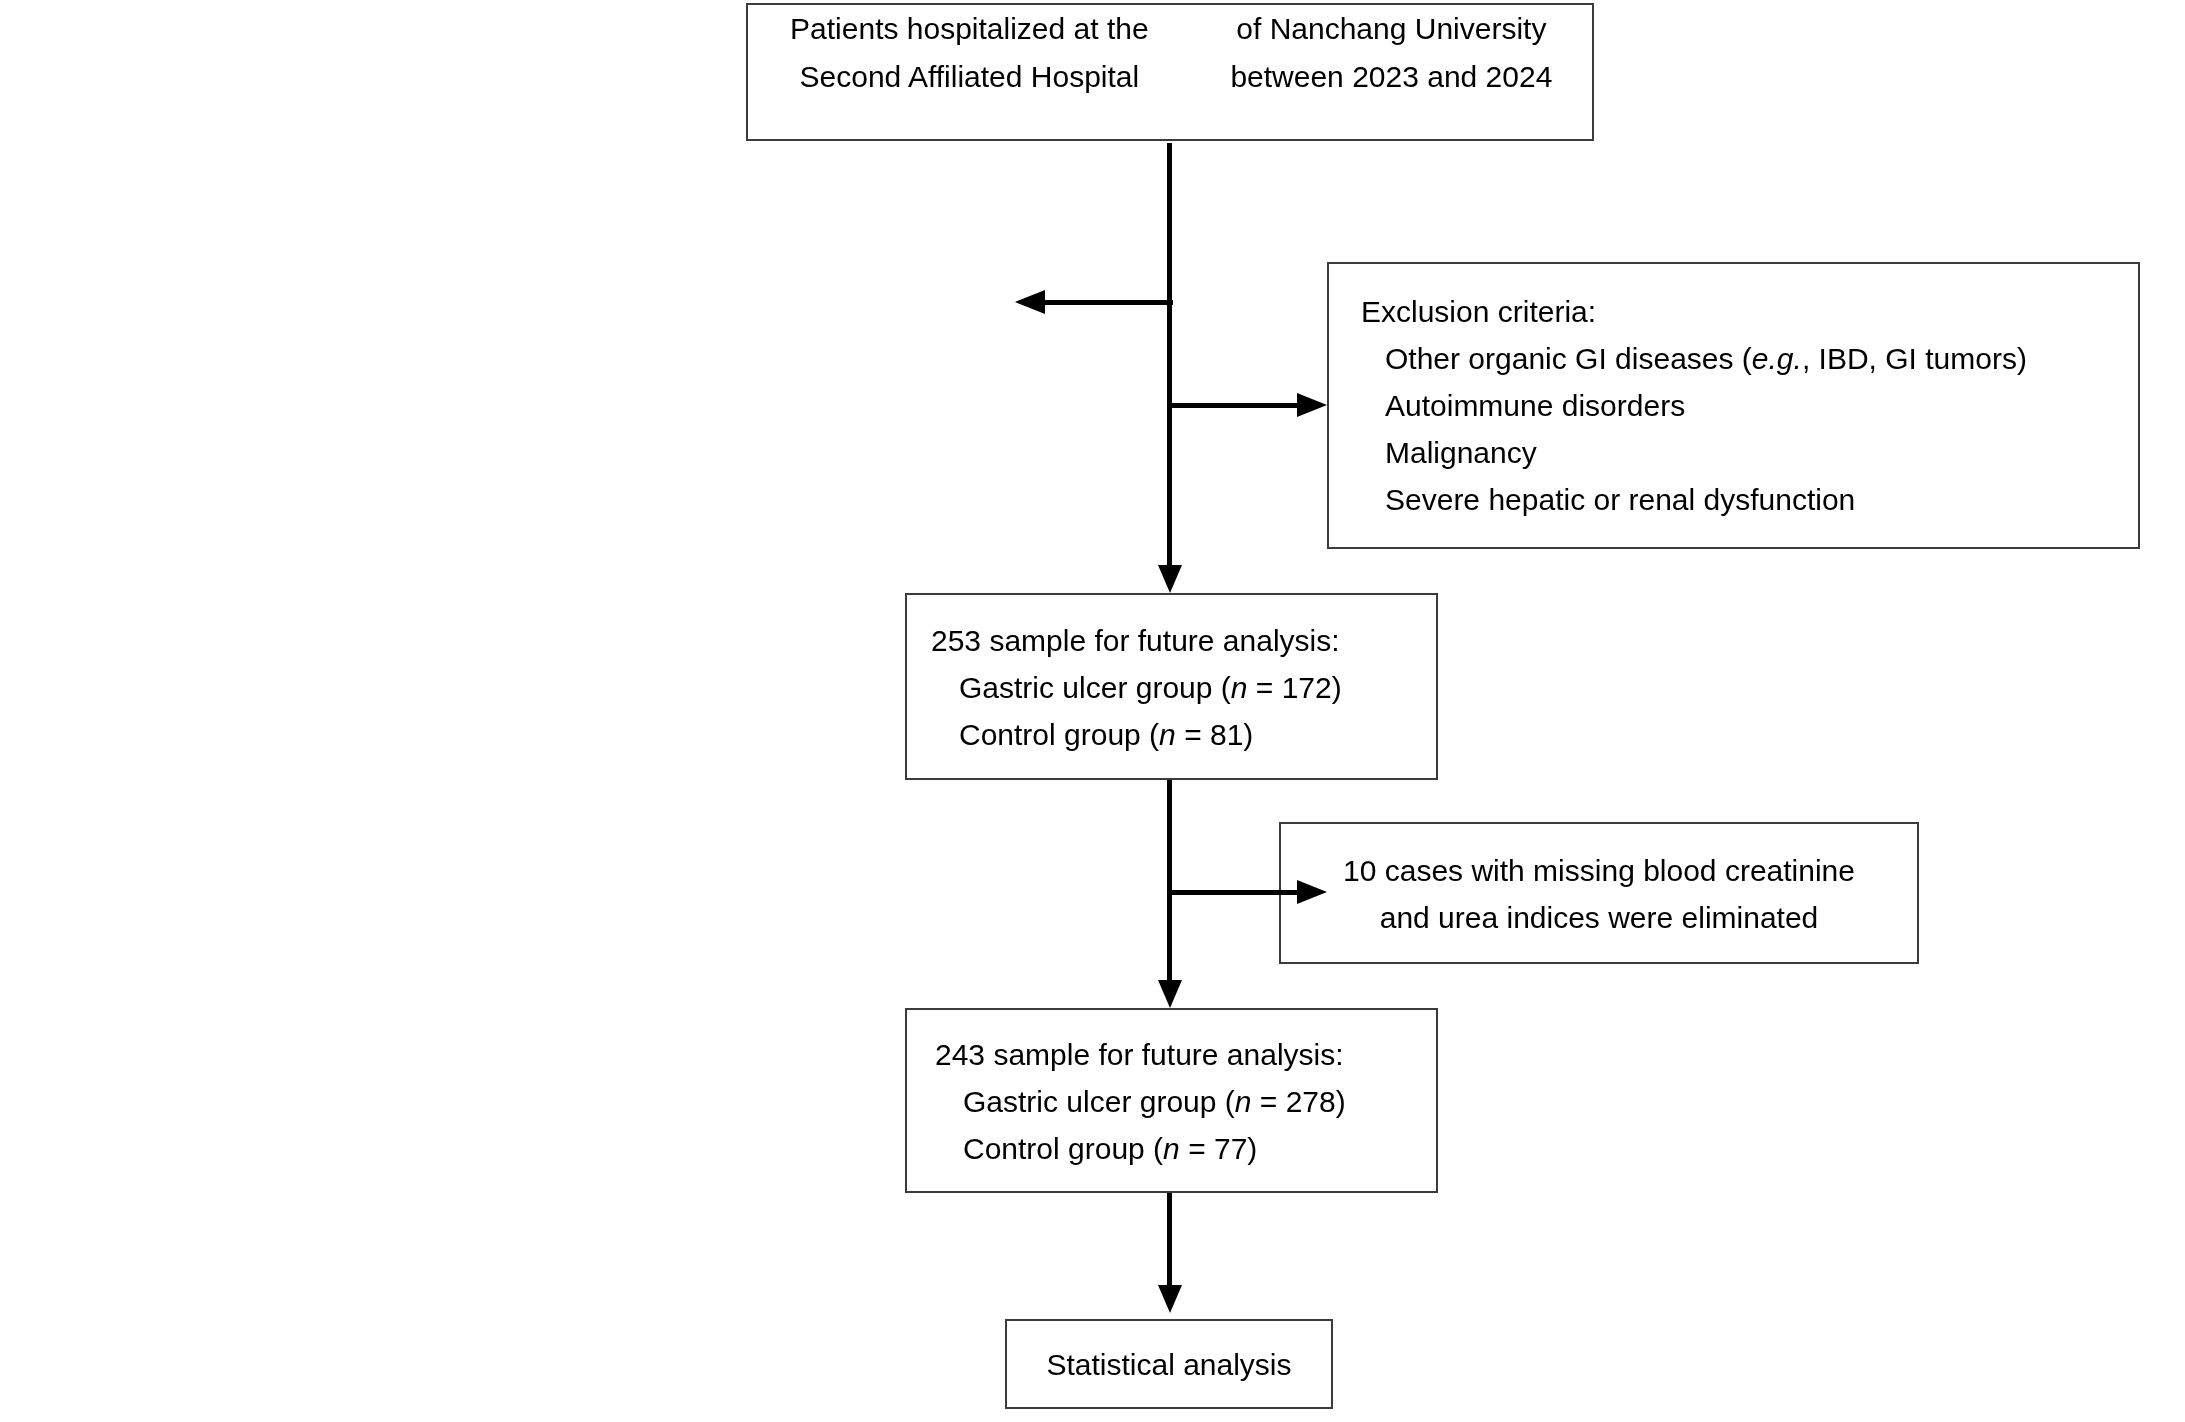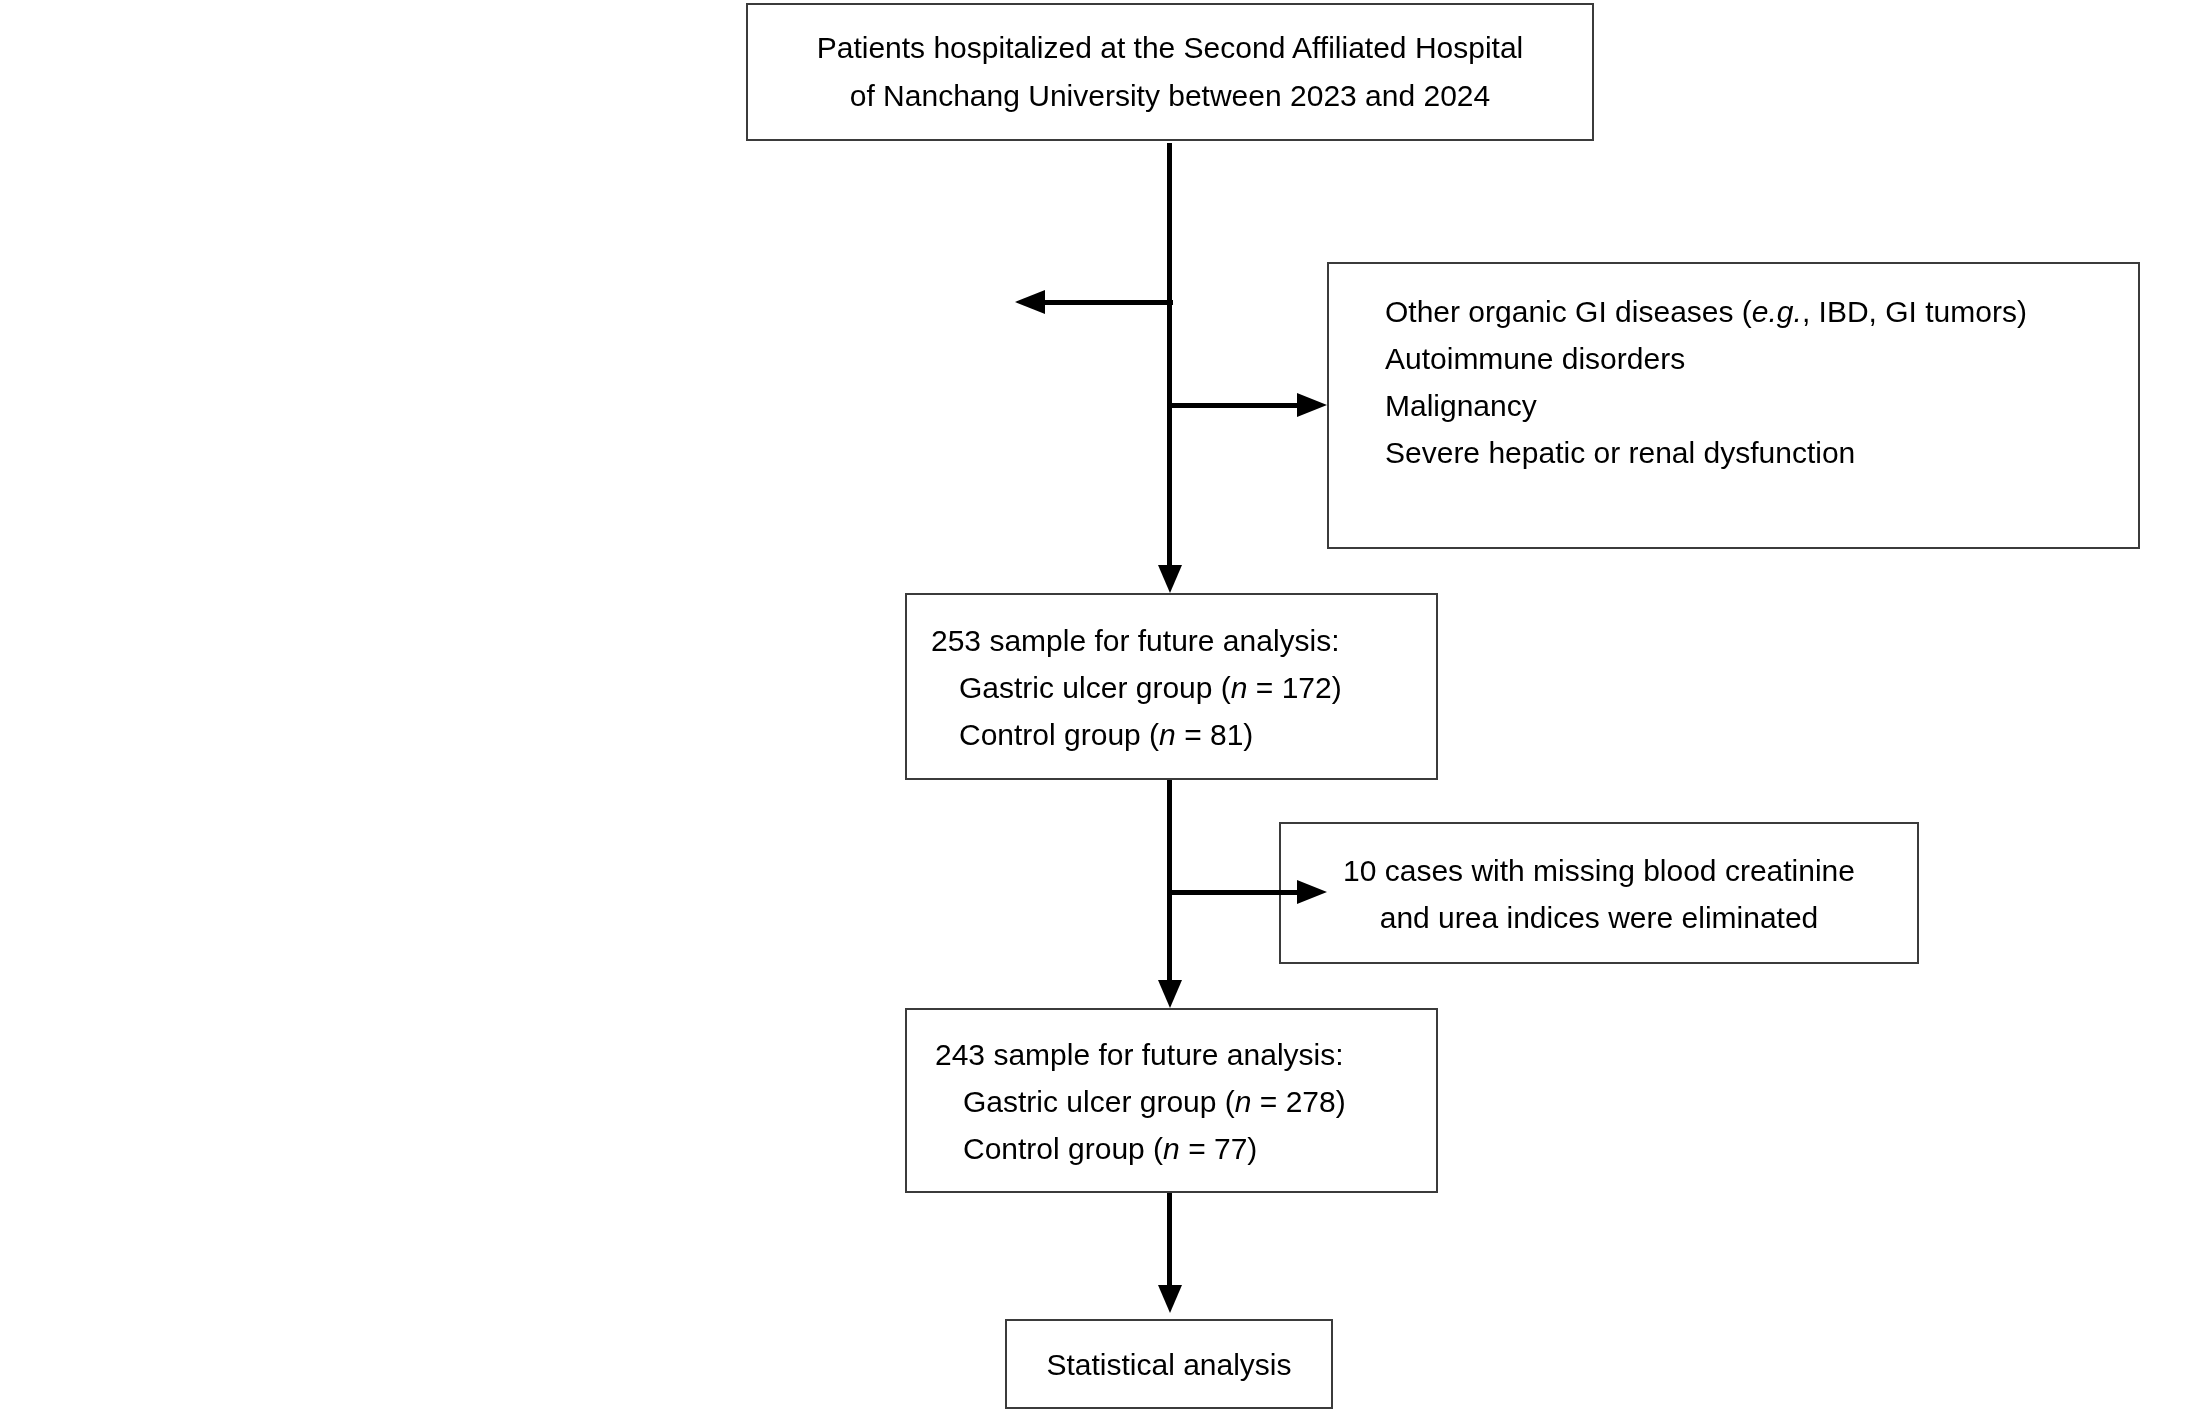--- a/index.html
+++ b/index.html
@@ -18,21 +18,21 @@
   .box {
     position: absolute;
     border: 2px solid var(--border, #3b3b3b);
     background: #ffffff;
   }
   .italic { font-style: italic; }
 
   
   .box-top {
     left: 746px; top: 3px; width: 848px; height: 138px;
-    display: flex; flex-direction: column; justify-content: center;
+    display: flex; justify-content: center;
     text-align: center; line-height: 48px;
   }
   .box-inclusion { left: 2px; top: 183px; width: 1013px; height: 239px; padding: 21px 8px 0 28px; }
   .box-inclusion .item { padding-left: 22px; }
 
   .box-exclusion { left: 1327px; top: 262px; width: 813px; height: 287px; padding: 24px 8px 0 32px; }
   .box-exclusion .item { padding-left: 24px; }
 
   .box-s253 { left: 905px; top: 593px; width: 533px; height: 187px; padding: 22px 8px 0 24px; }
   .box-s253 .item { padding-left: 28px; }
@@ -72,20 +72,21 @@
 
 <div id="canvas">
 
   <div class="box box-top">
     <div>Patients hospitalized at the Second Affiliated Hospital</div>
     <div>of Nanchang University between 2023 and 2024</div>
   </div>
 
 
   <div class="box box-exclusion">
+    <div class="title">Exclusion criteria:</div>
     <div class="item">
       <span>Other organic GI diseases (</span><span class="italic">e.g.</span><span>, IBD, GI tumors)</span>
     </div>
     <div class="item">Autoimmune disorders</div>
     <div class="item">Malignancy</div>
     <div class="item">Severe hepatic or renal dysfunction</div>
   </div>
 
   <div class="box box-s253">
     <div class="title">253 sample for future analysis:</div>

